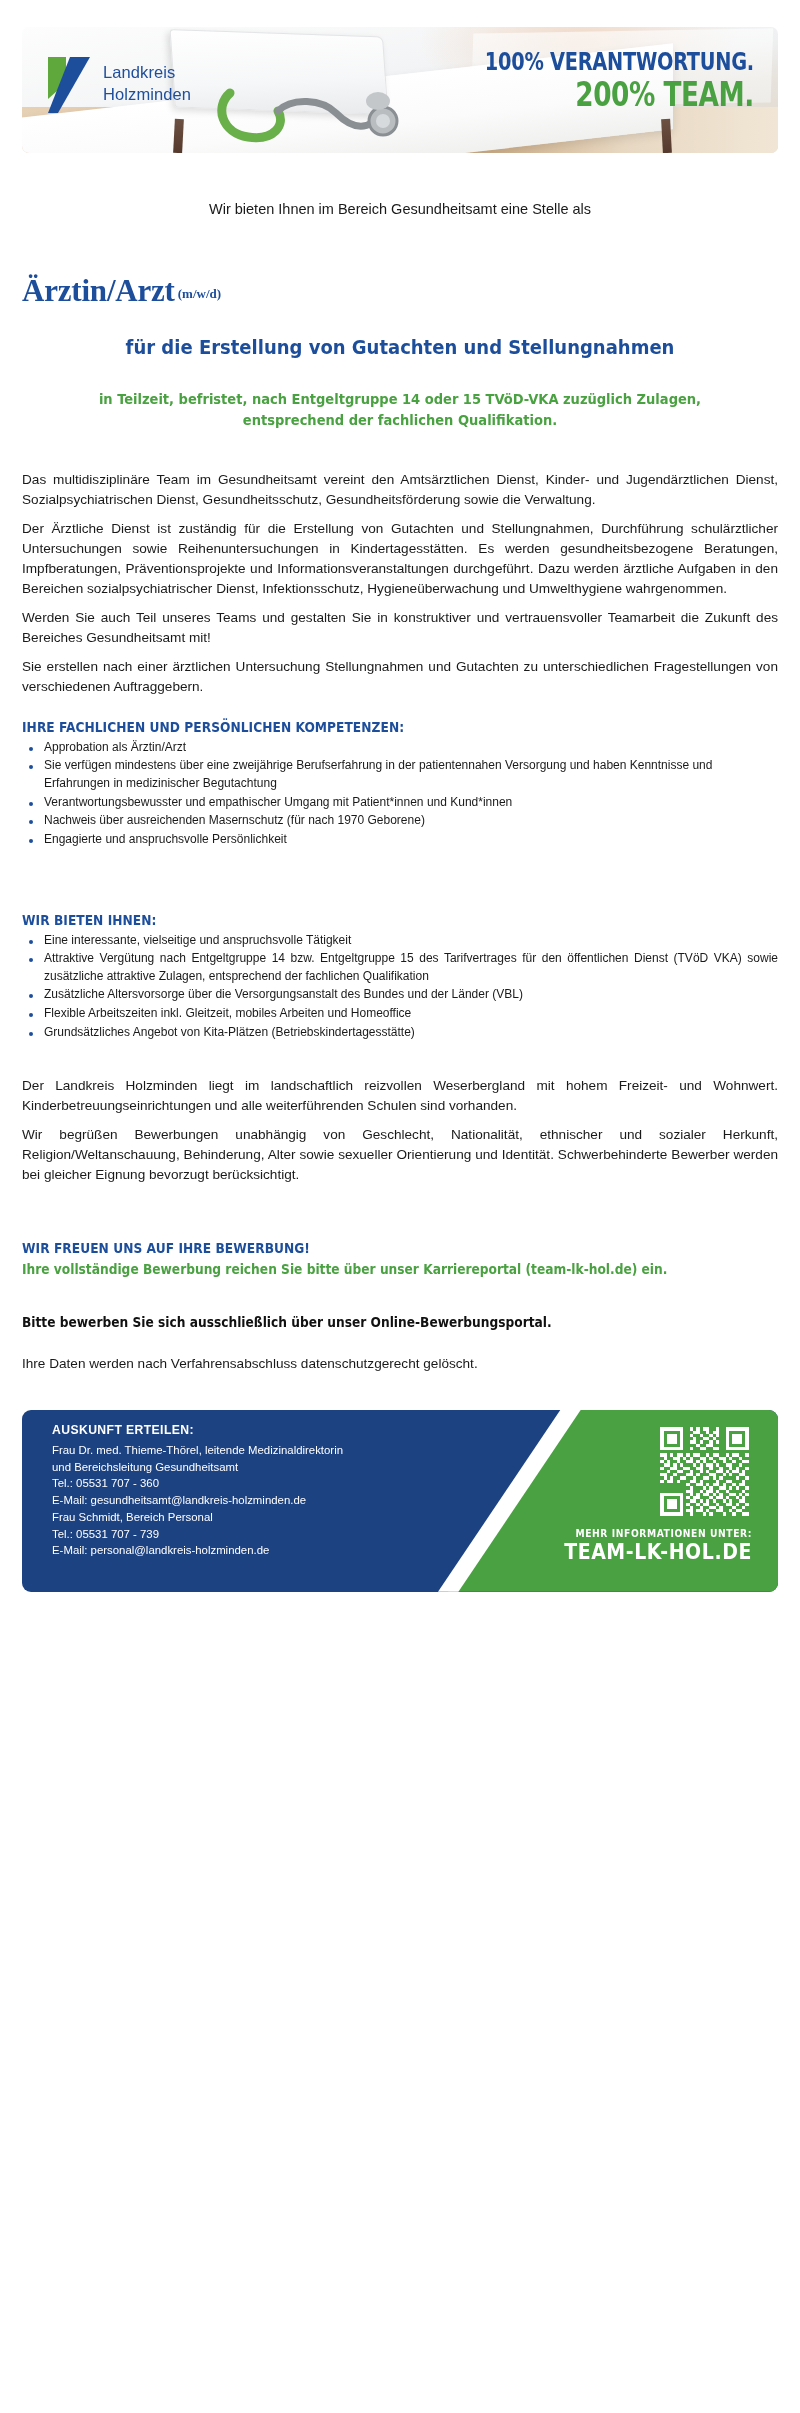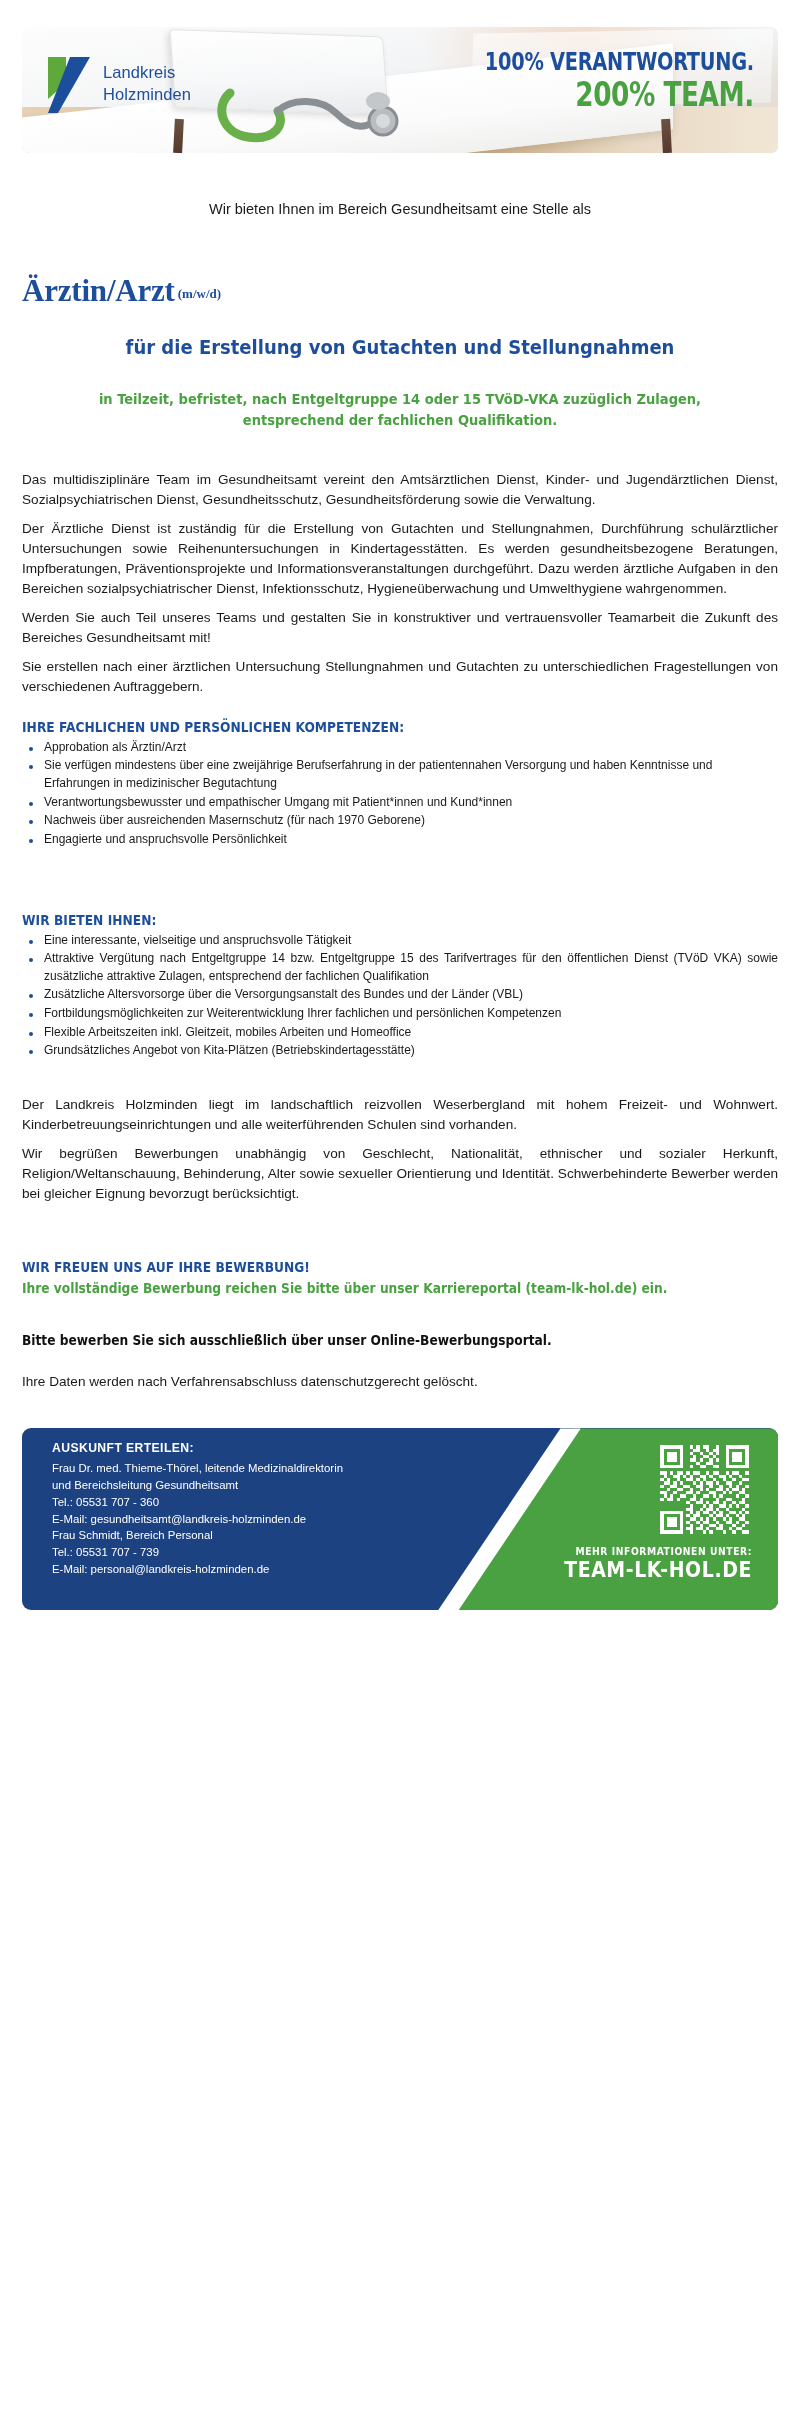--- a/index.html
+++ b/index.html
@@ -331,21 +331,20 @@
     <li>Engagierte und anspruchsvolle Persönlichkeit</li>
   </ul>
 
   <div class="spacer-44"></div>
 
   <h3 class="section tight">WIR BIETEN IHNEN:</h3>
   <ul class="bullets">
     <li>Eine interessante, vielseitige und anspruchsvolle Tätigkeit</li>
     <li class="just">Attraktive Vergütung nach Entgeltgruppe 14 bzw. Entgeltgruppe 15 des Tarifvertrages für den öffentlichen Dienst (TVöD VKA) sowie zusätzliche attraktive Zulagen, entsprechend der fachlichen Qualifikation</li>
     <li>Zusätzliche Altersvorsorge über die Versorgungsanstalt des Bundes und der Länder (VBL)</li>
-    <li>Fortbildungsmöglichkeiten zur Weiterentwicklung Ihrer fachlichen und persönlichen Kompetenzen</li>
     <li>Flexible Arbeitszeiten inkl. Gleitzeit, mobiles Arbeiten und Homeoffice</li>
     <li>Grundsätzliches Angebot von Kita-Plätzen (Betriebskindertagesstätte)</li>
   </ul>
 
   <div class="spacer-34"></div>
 
   <p class="body">Der Landkreis Holzminden liegt im landschaftlich reizvollen Weserbergland mit hohem Freizeit- und Wohnwert. Kinderbetreuungseinrichtungen und alle weiterführenden Schulen sind vorhanden.</p>
   <p class="body">Wir begrüßen Bewerbungen unabhängig von Geschlecht, Nationalität, ethnischer und sozialer Herkunft, Religion/Weltanschauung, Behinderung, Alter sowie sexueller Orientierung und Identität. Schwerbehinderte Bewerber werden bei gleicher Eignung bevorzugt berücksichtigt.</p>
 
   <div class="spacer-24"></div>

